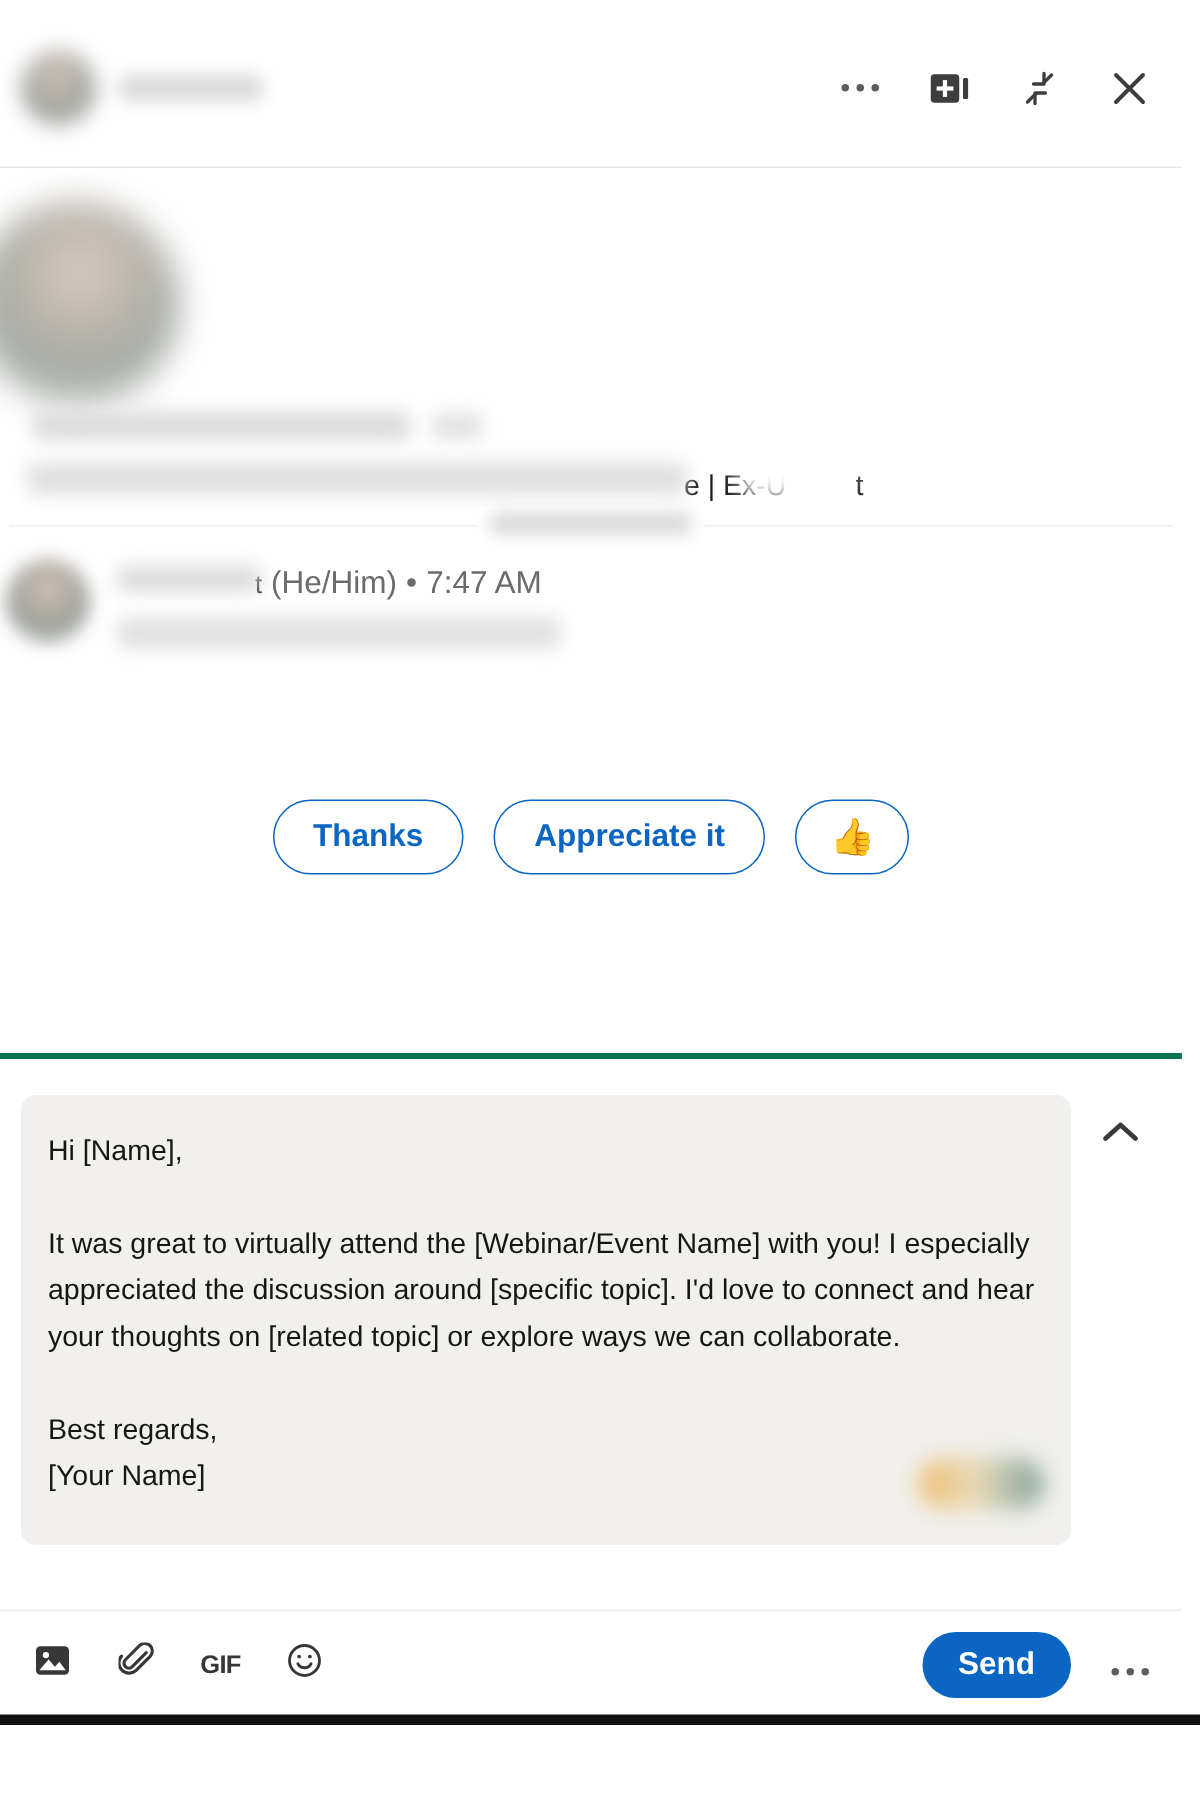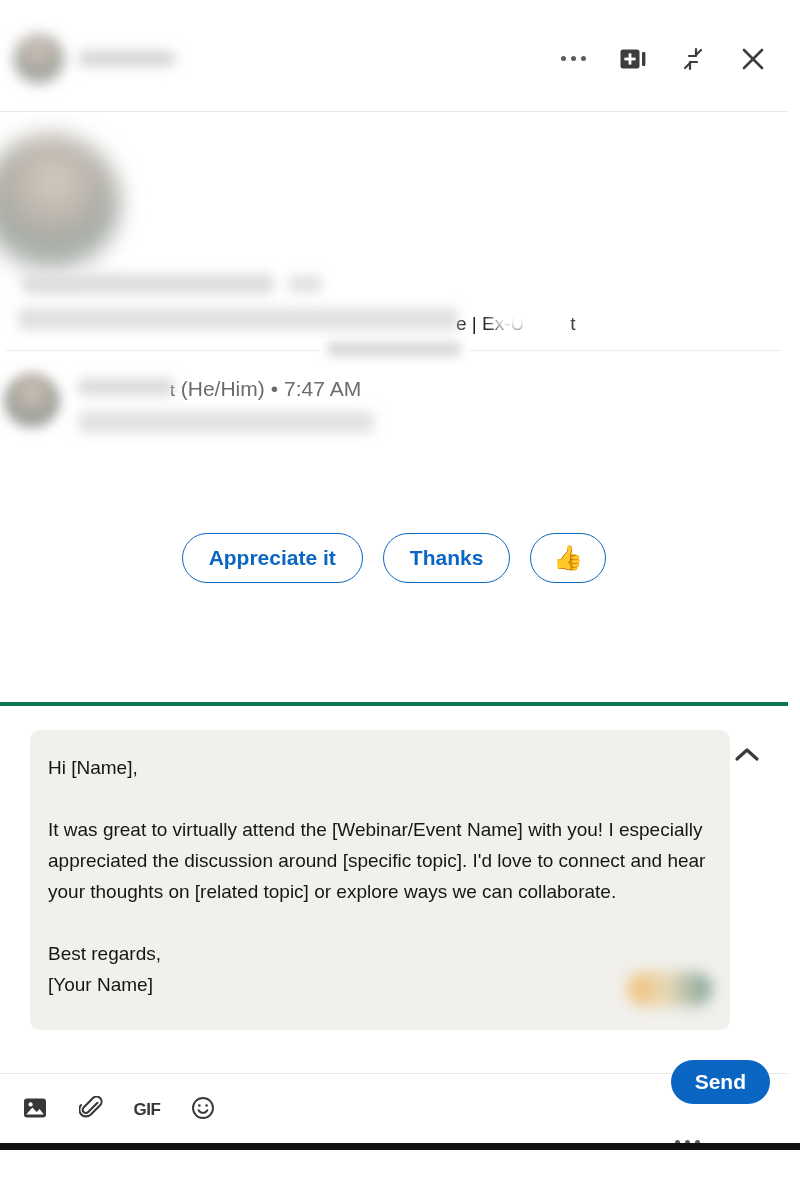--- a/index.html
+++ b/index.html
@@ -236,21 +236,21 @@
   
   .composer {
     position: absolute;
     left: 0; top: 706px;
     width: 788px;
     bottom: 0;
     background: #ffffff;
   }
   .compose-area {
     position: relative;
-    padding: 18px 14px 10px 30px;
+    padding: 18px 14px 10px 14px;
   }
   .compose-box {
     position: relative;
     width: 700px;
     background: #f1f0ec;
     border-radius: 10px;
     padding: 22px 24px 26px 18px;
     min-height: 300px;
   }
   .compose-text {
@@ -295,21 +295,21 @@
     color: #373737;
     cursor: pointer;
   }
   .gif-ic {
     font-size: 17px;
     font-weight: bold;
     font-family: "Liberation Sans", sans-serif;
     letter-spacing: -0.5px;
     color: #373737;
   }
-  .tool-right { display: flex; align-items: flex-start; gap: 22px; flex-direction: column; }
+  .tool-right { display: flex; align-items: flex-end; gap: 22px; }
   .send-btn {
     background: #0a66c2;
     color: #ffffff;
     border: none;
     border-radius: 22px;
     height: 44px;
     padding: 0 24px;
     font-size: 21px;
     font-weight: bold;
     font-family: "Liberation Sans", sans-serif;
@@ -404,22 +404,22 @@
         <span class="msg-sender-blur"></span>
         <span class="msg-sender-tail">t</span>
         <span class="msg-pronouns">(He/Him)</span>
         <span class="msg-pronouns">•</span>
         <span class="msg-pronouns">7:47 AM</span>
       </div>
       <div class="msg-body-blur"></div>
     </div>
 
     <div class="quick-replies">
+      <button class="qr-btn">Thanks</button>
       <button class="qr-btn">Appreciate it</button>
-      <button class="qr-btn">Thanks</button>
       <button class="qr-emoji">👍</button>
     </div>
 
     <div class="green-bar"></div>
 
     <div class="composer">
       <div class="compose-area">
         <div class="compose-box">
           <div class="compose-text">Hi [Name],
 

